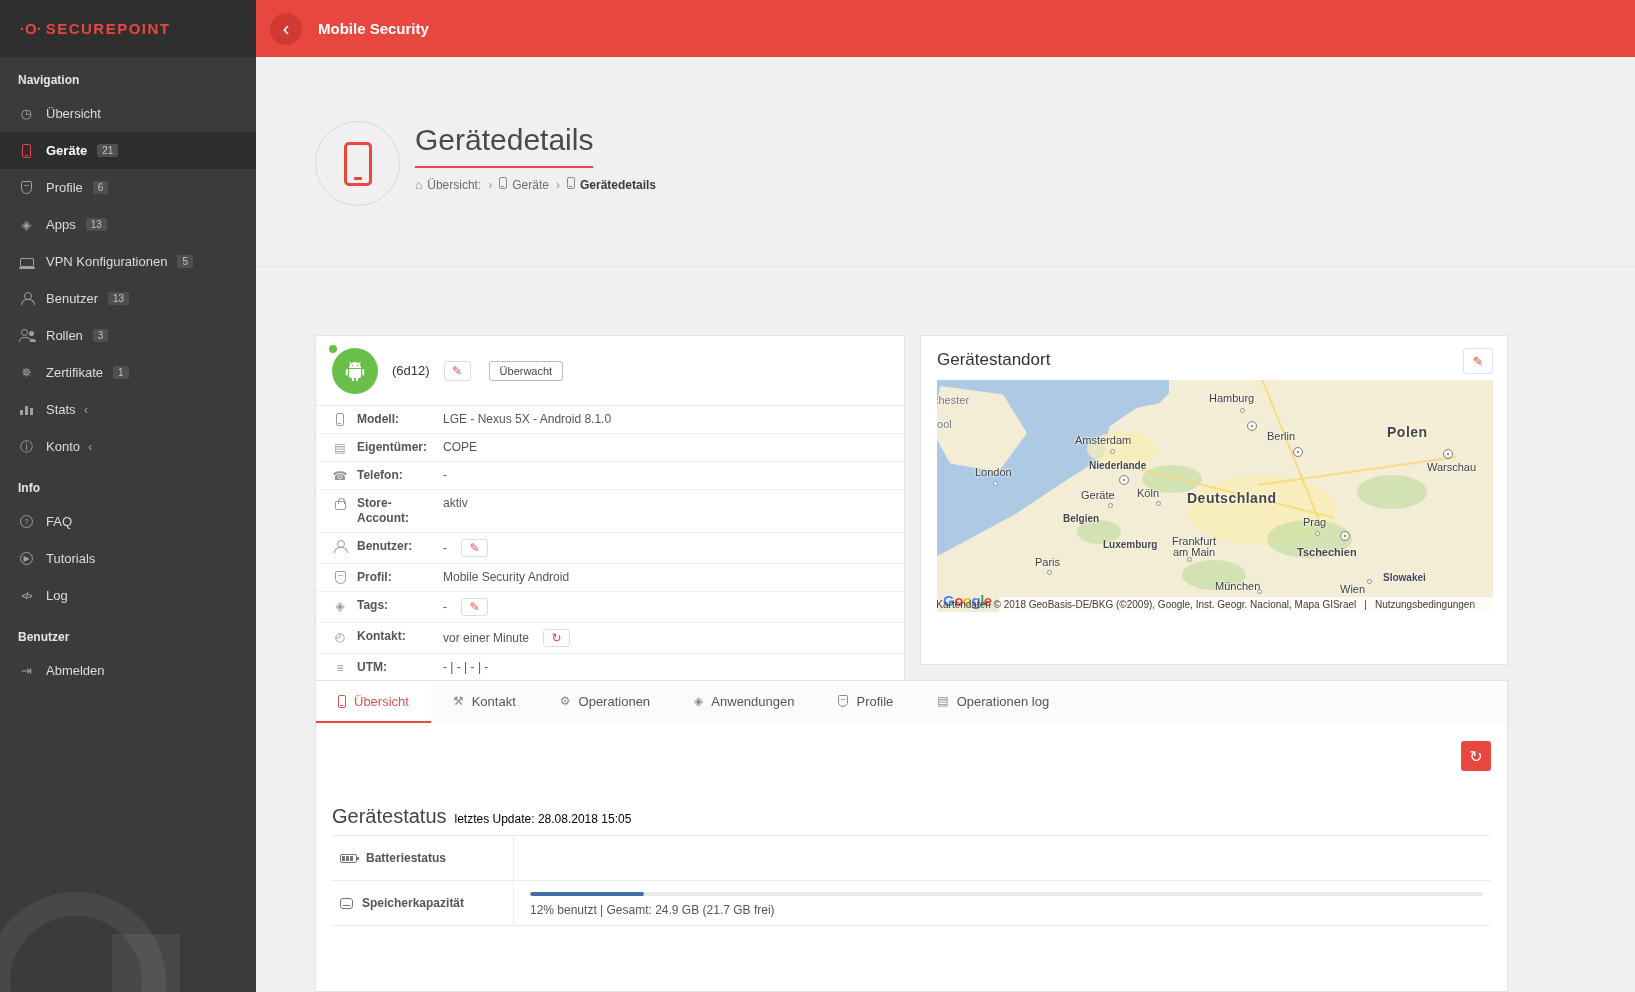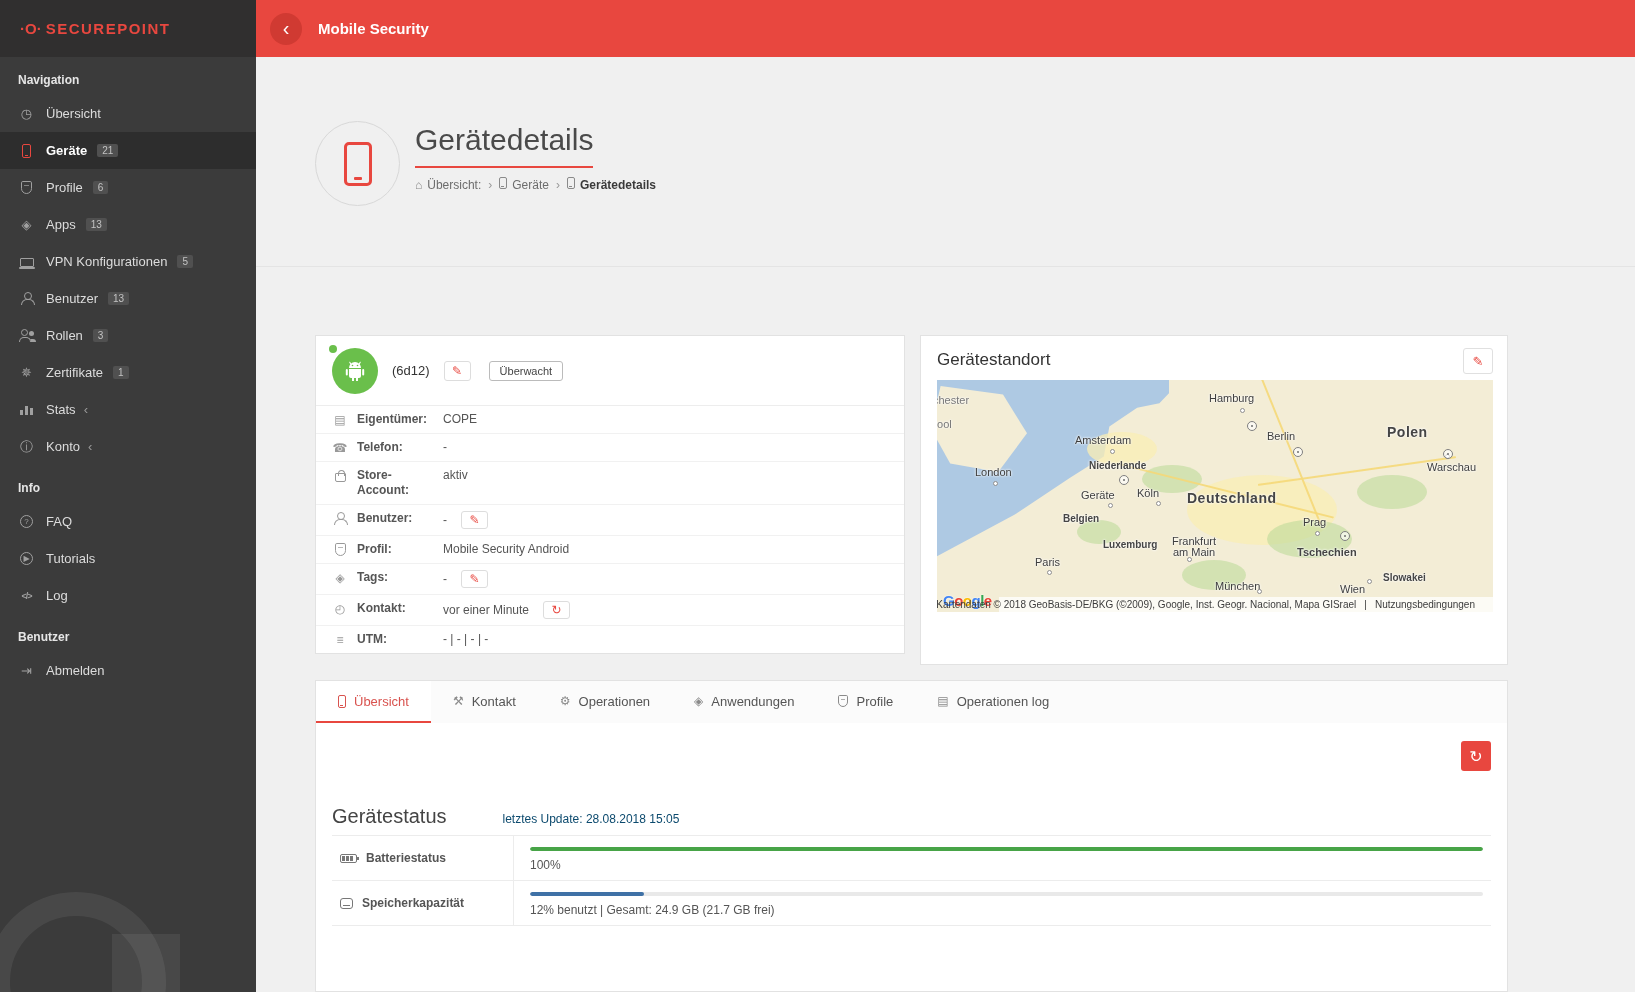--- a/index.html
+++ b/index.html
@@ -88,21 +88,21 @@
   .tabs-card { position:absolute; left:59px; top:623px; width:1193px; height:44px; background:#fbfbfb; border:1px solid #e2e2e2; display:flex; align-items:stretch; }
   .tab { display:flex; align-items:center; gap:8px; padding:0 22px; font-size:13px; color:#555; border-bottom:2px solid transparent; cursor:pointer; }
   .tab .t-icon { color:#8a8a8a; font-size:12px; display:flex; }
   .tab.active { background:#fff; color:#d9534f; border-bottom-color:#e8473f; }
   .tab.active .t-icon { color:#d9534f; }
 
   .content-card { position:absolute; left:59px; top:666px; width:1193px; height:269px; background:#fff; border:1px solid #e2e2e2; border-top:none; }
   .refresh-btn { position:absolute; right:16px; top:18px; width:30px; height:30px; background:#e8473f; color:#fff; border-radius:3px; display:flex; align-items:center; justify-content:center; font-size:16px; cursor:pointer; }
   .status-head { position:absolute; left:16px; top:82px; display:flex; align-items:baseline; gap:8px; }
   .status-title { font-size:20px; color:#444; }
-  .status-sub { font-size:12px; color:#0c4a6e;margin-left:48px; }
+  .status-sub { font-size:12px; color:#000000; }
   .status-table { position:absolute; left:16px; right:16px; top:112px; }
   .srow { display:flex; border-top:1px solid #ececec; }
   .srow:last-child { border-bottom:1px solid #ececec; }
   .scell-label { width:182px; border-right:1px solid #ececec; padding:15px 10px 15px 8px; display:flex; align-items:center; gap:9px; font-weight:bold; font-size:12px; color:#555; flex:none; }
   .scell-label .s-icon { color:#777; display:flex; }
   .scell-value { flex:1; padding:11px 8px 8px 16px; }
   .bar-track { height:4px; background:#e9e9e9; border-radius:2px; overflow:hidden; }
   .bar-fill { height:100%; border-radius:2px; }
   .bar-text { font-size:12px; color:#555; margin-top:7px; }
 
@@ -287,20 +287,27 @@
         </svg>
       </div>
       <span class="device-name">(6d12)</span>
       <span class="editbox">
         <span>✎</span>
       </span>
       <span class="monitor-badge">Überwacht</span>
     </div>
 
     <div class="f-row">
+      <span class="f-icon">
+          <span class="cssicon i-phone" style="width:8px;height:13px;"></span>
+        </span>
+      <span class="f-label">Modell:</span>
+      <span class="f-value">LGE - Nexus 5X - Android 8.1.0</span>
+    </div>
+    <div class="f-row">
       <span class="f-icon">▤</span>
       <span class="f-label">Eigentümer:</span>
       <span class="f-value">COPE</span>
     </div>
     <div class="f-row">
       <span class="f-icon">☎</span>
       <span class="f-label">Telefon:</span>
       <span class="f-value">-</span>
     </div>
     <div class="f-row">
@@ -470,26 +477,20 @@
     </div>
 
     <div class="status-table">
       <div class="srow">
         <div class="scell-label">
           <span class="s-icon">
               <span class="cssicon i-battery"></span>
             </span>
           <span>Batteriestatus</span>
         </div>
-        <div class="scell-value">
-          <div class="bar-track">
-            <div class="bar-fill" style="width: 100%; background: rgb(71, 164, 71);"></div>
-          </div>
-          <div class="bar-text">100%</div>
-        </div>
       </div>
       <div class="srow">
         <div class="scell-label">
           <span class="s-icon">
               <span class="cssicon i-disk"></span>
             </span>
           <span>Speicherkapazität</span>
         </div>
         <div class="scell-value">
           <div class="bar-track">

